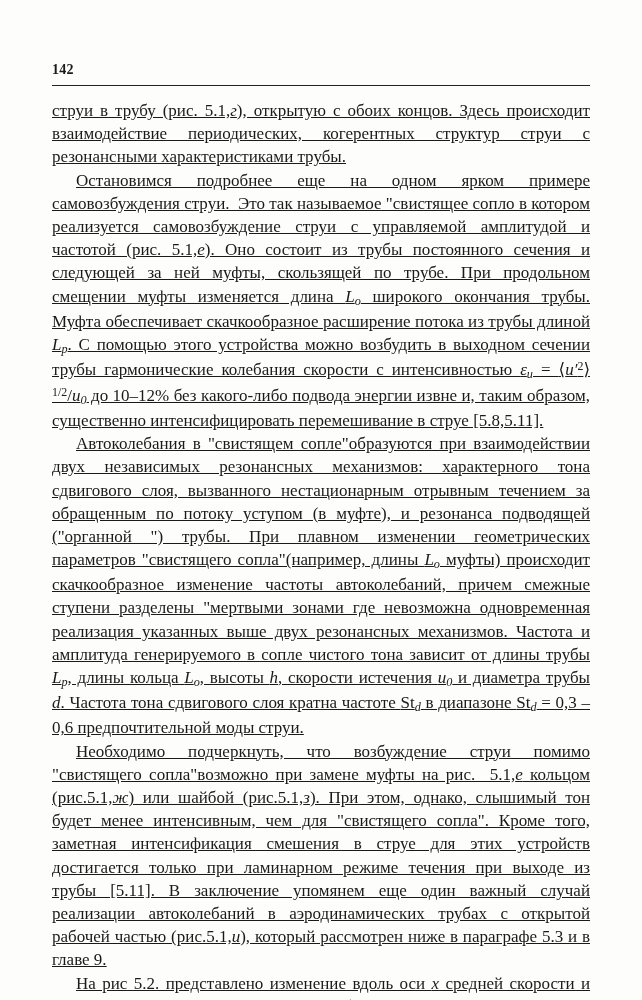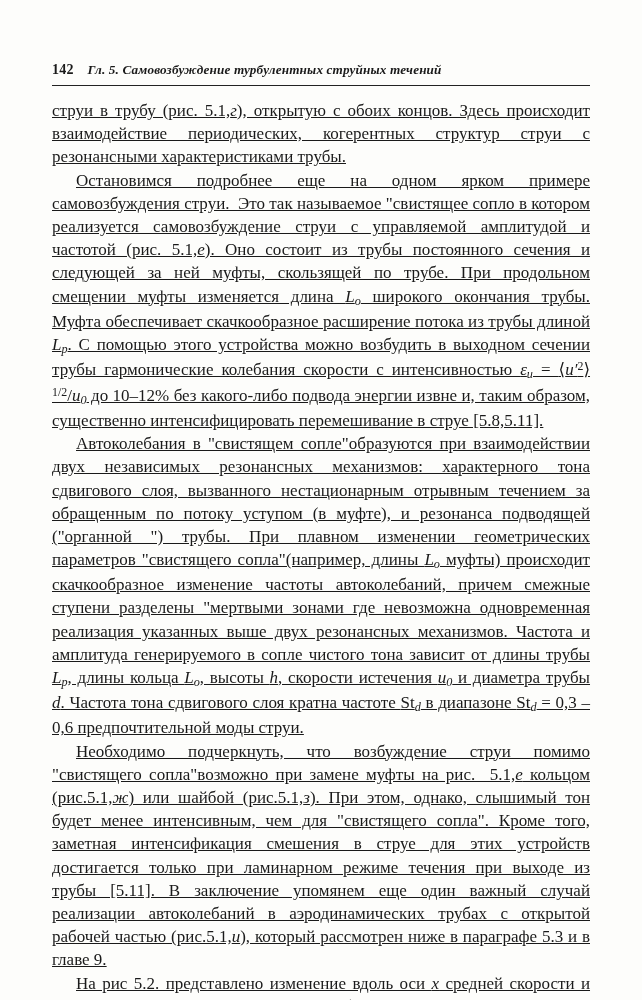--- a/index.html
+++ b/index.html
@@ -79,21 +79,20 @@
   }
   .frac-sup { font-style: normal; }
 </style>
 </head>
 <body>
 
 <div class="page">
 
   <div class="header">
     <span class="folio">142</span>
-    <span class="running-title">Гл. 5.  Самовозбуждение турбулентных струйных течений</span>
   </div>
   <div class="rule"></div>
 
   <div class="body-text">
 
     <p class="no-indent">струи в трубу (рис. 5.1,<span class="it">г</span>), открытую с обоих концов. Здесь происходит взаимодействие периодических, когерентных структур струи с резонансными характеристиками трубы.</p>
 
 
     <p>Остановимся подробнее еще на одном ярком примере самовозбуждения струи. &nbsp;Это так называемое "свистящее&nbsp;сопло в котором реализуется самовозбуждение струи с управляемой амплитудой и частотой (рис. 5.1,<span class="it">е</span>). Оно состоит из трубы постоянного сечения и следующей за ней муфты, скользящей по трубе. При продольном смещении муфты изменяется длина <span class="math">L<sub>o</sub></span> широкого окончания трубы. Муфта обеспечивает скачкообразное расширение потока из трубы длиной <span class="math">L<sub>p</sub></span>. С помощью этого устройства можно возбудить в выходном сечении трубы гармонические колебания скорости с интенсивностью <span class="math">ε<sub>u</sub></span> = <span class="up">⟨</span><span class="math">u′</span><sup class="frac-sup">2</sup><span class="up">⟩</span><sup class="frac-sup">1/2</sup>/<span class="math">u<sub>0</sub></span> до 10–12% без какого-либо подвода энергии извне и, таким образом, существенно интенсифицировать перемешивание в струе [5.8,5.11].</p>
 

